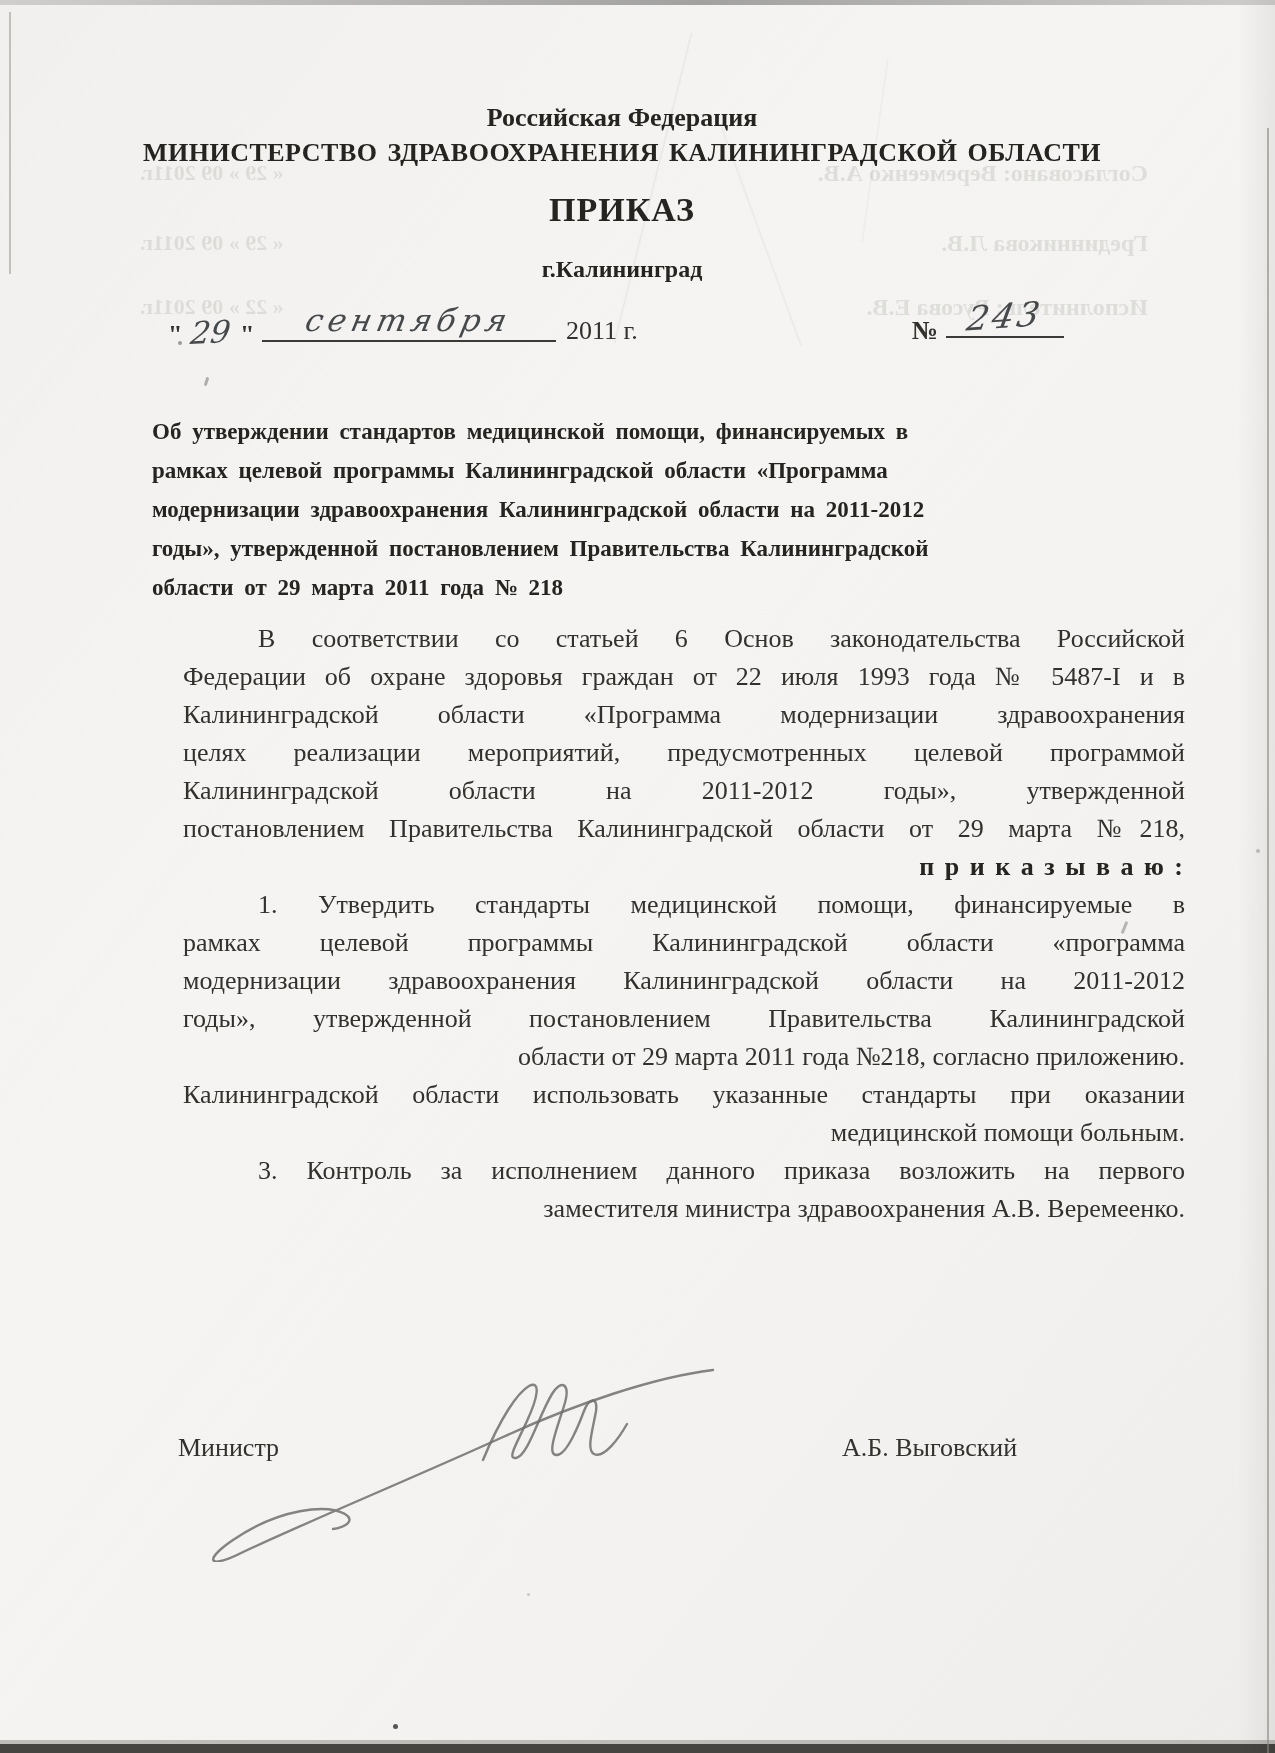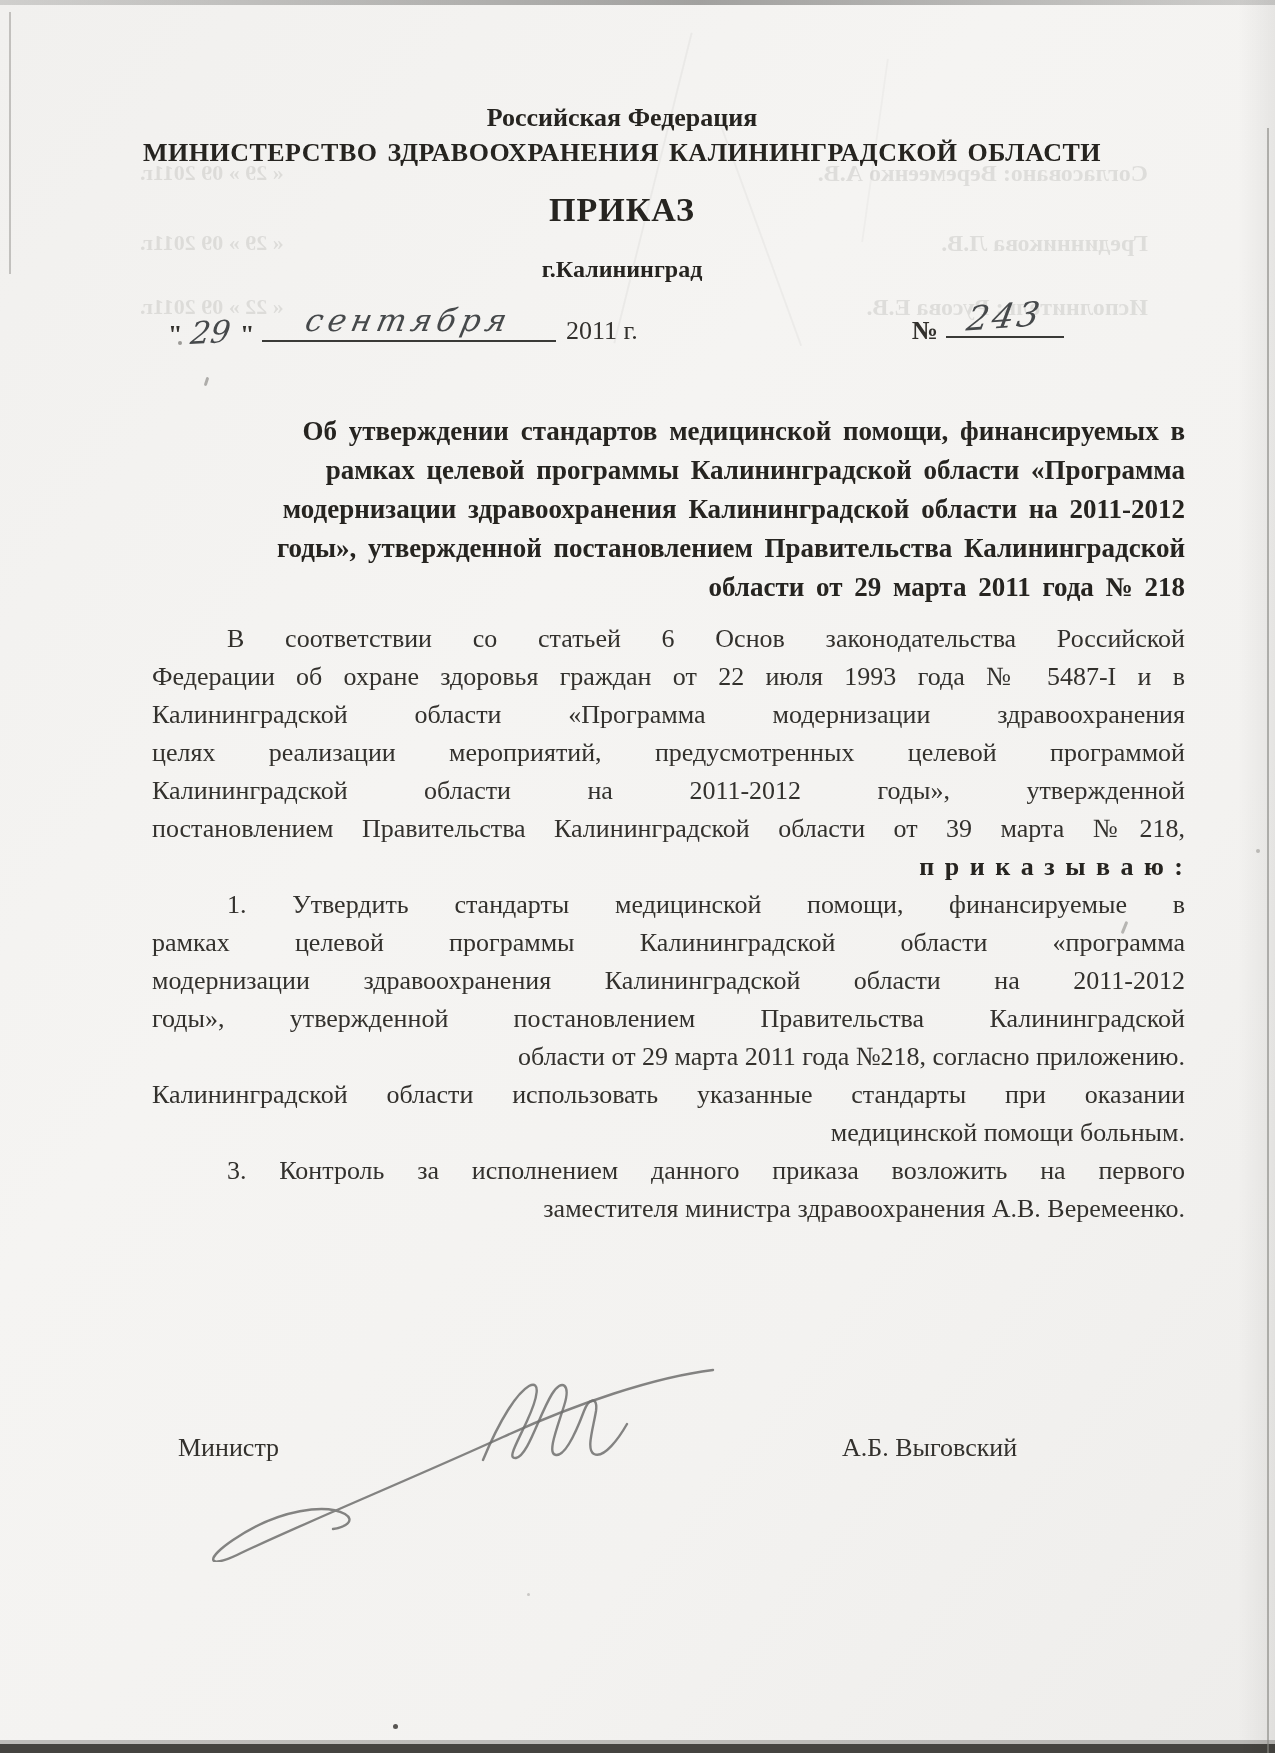--- a/index.html
+++ b/index.html
@@ -45,24 +45,24 @@
   .hand{font-family:"DejaVu Serif",serif;font-style:italic;color:#46494b;font-weight:normal;}
   .d-day .hand{display:inline-block;font-size:31px;transform:skewX(-10deg) rotate(-3deg);padding:0 9px;}
   .d-month{position:absolute;left:262px;top:302px;width:294px;text-align:center;}
   .d-month .hand{display:inline-block;font-size:31px;letter-spacing:5px;transform:skewX(-12deg);}
   .d-month .uline{margin-top:2px;height:2px;background:#3a3a37;}
   .d-year{position:absolute;left:566px;top:316px;font-size:26px;font-weight:normal;}
   .d-no{position:absolute;left:912px;top:316px;font-size:26px;font-weight:bold;}
   .d-noval{position:absolute;left:946px;top:296px;width:118px;text-align:center;}
   .d-noval .hand{display:inline-block;font-size:34px;letter-spacing:3px;transform:skewX(-14deg) rotate(-4deg);}
   .d-noval .uline{margin-top:0px;height:2px;background:#3a3a37;}
-  .title{position:absolute;left:152px;top:412px;width:1033px;text-align:right;
-    font-weight:bold;font-size:27px;line-height:39px;color:#262420;word-spacing:5px;}
+  .title{position:absolute;left:152px;top:412px;width:1033px;text-align:left;
+    font-weight:bold;font-size:23px;line-height:39px;color:#262420;word-spacing:5px;}
   .bodytxt{position:absolute;left:152px;top:620px;width:1033px;font-size:26px;line-height:38px;}
-  .jline{text-align:justify;text-align-last:justify;}
+  .jline{text-align:justify;text-align-last:justify;margin-left:31px;}
   .lline{text-align:right;}
   .indent{padding-left:75px;}
   .orderword{font-weight:bold;letter-spacing:2px;color:#262420;}
   .sigrow{position:absolute;left:0;top:1433px;width:100%;height:40px;font-size:26px;}
   .sig-role{position:absolute;left:178px;top:0;}
   .sig-name{position:absolute;left:842px;top:0;}
   .sig-svg{position:absolute;left:185px;top:1357px;}
   .sig-svg path{fill:none;stroke:#6f6f6d;stroke-width:2.4;stroke-linecap:round;opacity:.85;}
 </style>
 </head>
@@ -111,21 +111,21 @@
     <div>годы», утвержденной постановлением Правительства Калининградской</div>
     <div>области от 29 марта 2011 года № 218</div>
   </div>
 
   <div class="bodytxt">
     <div class="jline indent">В соответствии со статьей 6 Основ законодательства Российской</div>
     <div class="jline">Федерации об охране здоровья граждан от 22 июля 1993 года № 5487-I и в</div>
     <div class="jline">Калининградской области «Программа модернизации здравоохранения</div>
     <div class="jline">целях реализации мероприятий, предусмотренных целевой программой</div>
     <div class="jline">Калининградской области на 2011-2012 годы», утвержденной</div>
-    <div class="jline">постановлением Правительства Калининградской области от 39 марта №218,</div>
+    <div class="jline">постановлением Правительства Калининградской области от 29 марта №218,</div>
     <div class="lline orderword">п р и к а з ы в а ю :</div>
     <div class="jline indent">1. Утвердить стандарты медицинской помощи, финансируемые в</div>
     <div class="jline">рамках целевой программы Калининградской области «программа</div>
     <div class="jline">модернизации здравоохранения Калининградской области на 2011-2012</div>
     <div class="jline">годы», утвержденной постановлением Правительства Калининградской</div>
     <div class="lline">области от 29 марта 2011 года №218, согласно приложению.</div>
     <div class="jline">Калининградской области использовать указанные стандарты при оказании</div>
     <div class="lline">медицинской помощи больным.</div>
     <div class="jline indent">3. Контроль за исполнением данного приказа возложить на первого</div>
     <div class="lline">заместителя министра здравоохранения А.В. Веремеенко.</div>

